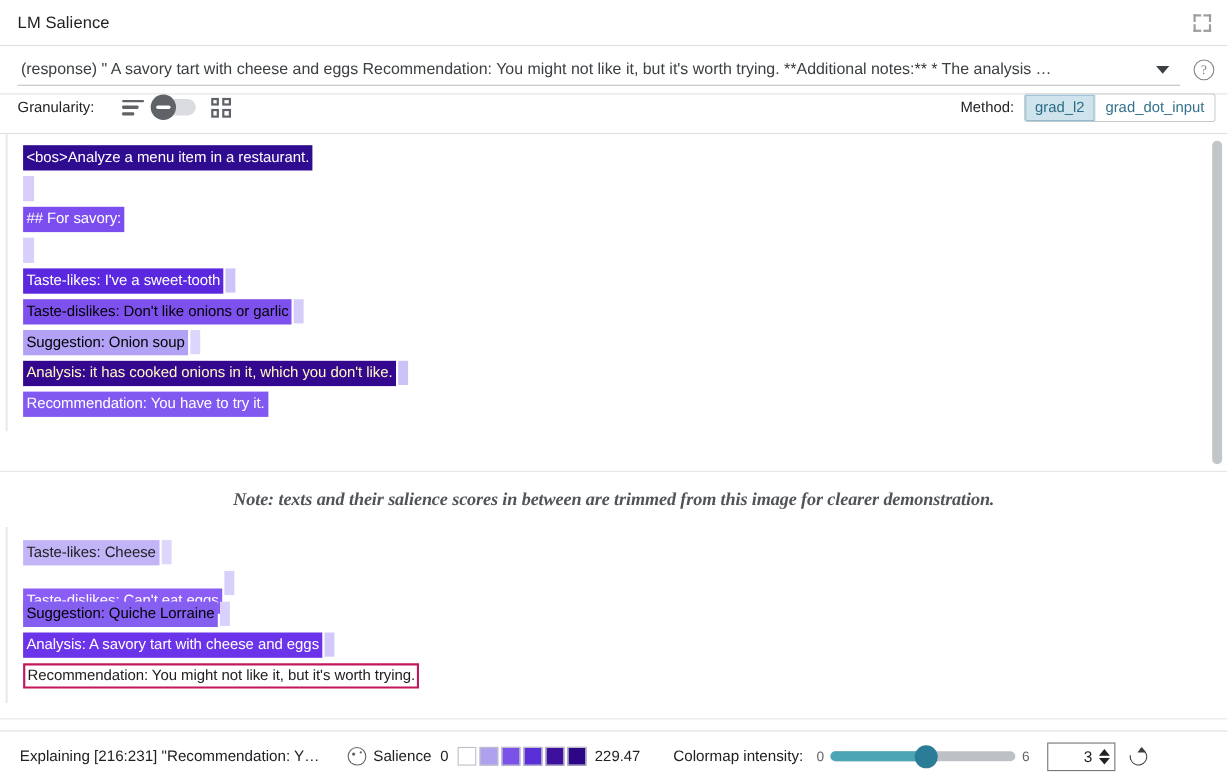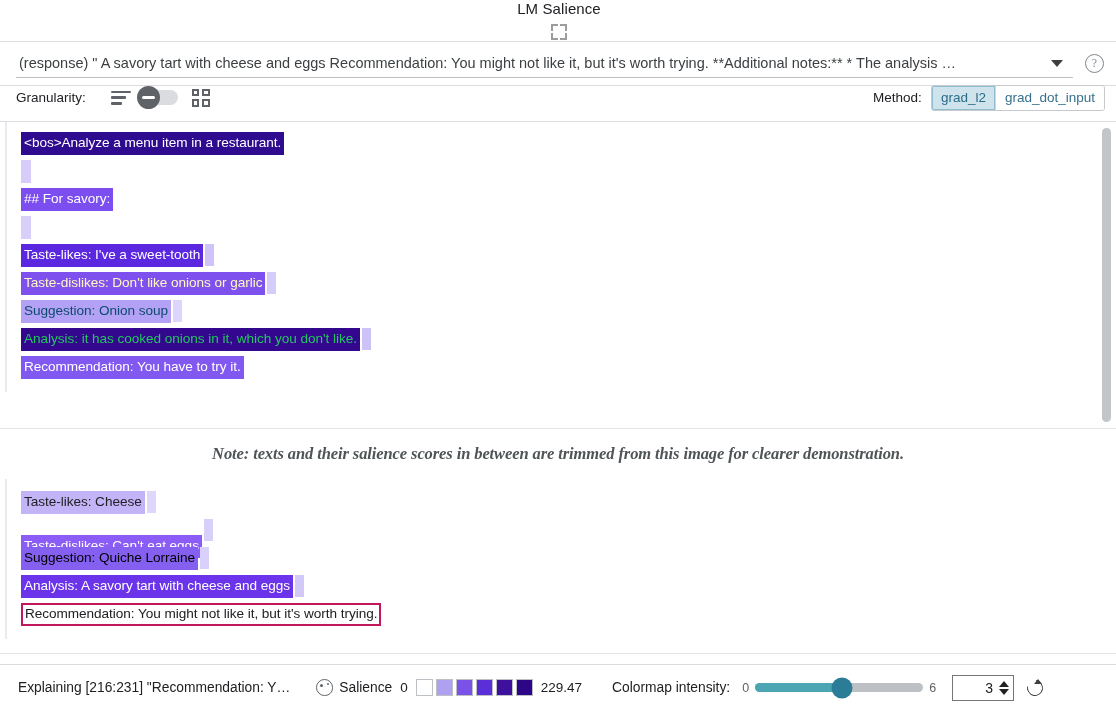--- a/index.html
+++ b/index.html
@@ -17,21 +17,20 @@
   }
 
   
   .titlebar {
     height: 42px; min-height: 42px;
     border: 1px solid #dadce0;
     border-left: none; border-right: none; border-top: none;
     display: flex; align-items: center;
     padding: 0 14px 0 16px;
     background: #fff;
-    flex-direction: column;
   }
   .title-text {
     font-size: 15px; color: #202124; letter-spacing: .1px;
   }
   .titlebar .spacer { flex: 1 1 auto; }
   .expand-icon {
     width: 18px; height: 18px;
     display: inline-block; position: relative; cursor: pointer;
     opacity: .62;
   }
@@ -295,29 +294,29 @@
           <span class="sal-seg" style="background: rgb(124, 78, 240); color: rgb(255, 255, 255);">## For savory:</span>
         </div>
         <div class="sal-line">
           <span class="sal-seg" style="background: rgb(217, 207, 251); color: rgb(32, 33, 36);"> </span>
         </div>
         <div class="sal-line">
           <span class="sal-seg" style="background: rgb(91, 40, 224); color: rgb(255, 255, 255);">Taste-likes: I've a sweet-tooth</span>
           <span class="sal-gap" style="background: rgb(207, 195, 249); margin-left: 2px;"></span>
         </div>
         <div class="sal-line">
-          <span class="sal-seg" style="background: rgb(126, 81, 239); color: #fef9c3;">Taste-dislikes: Don't like onions or garlic</span>
+          <span class="sal-seg" style="background: rgb(126, 81, 239); color: #000000;">Taste-dislikes: Don't like onions or garlic</span>
           <span class="sal-gap" style="background: rgb(213, 204, 250); margin-left: 2px;"></span>
         </div>
         <div class="sal-line">
-          <span class="sal-seg" style="background: rgb(179, 161, 245); color: #0c4a6e;">Suggestion: Onion soup</span>
+          <span class="sal-seg" style="background: rgb(179, 161, 245); color: #000000;">Suggestion: Onion soup</span>
           <span class="sal-gap" style="background: rgb(221, 213, 251); margin-left: 2px;"></span>
         </div>
         <div class="sal-line">
-          <span class="sal-seg" style="background: rgb(51, 8, 143); color: #22c55e;">Analysis: it has cooked onions in it, which you don't like.</span>
+          <span class="sal-seg" style="background: rgb(51, 8, 143); color: #fef9c3;">Analysis: it has cooked onions in it, which you don't like.</span>
           <span class="sal-gap" style="background: rgb(205, 194, 248); margin-left: 2px;"></span>
         </div>
         <div class="sal-line">
           <span class="sal-seg" style="background: rgb(129, 88, 240); color: rgb(255, 255, 255);">Recommendation: You have to try it.</span>
         </div>
       </div>
     <div class="vscroll">
         <div class="thumb"></div>
       </div>
   </div>

